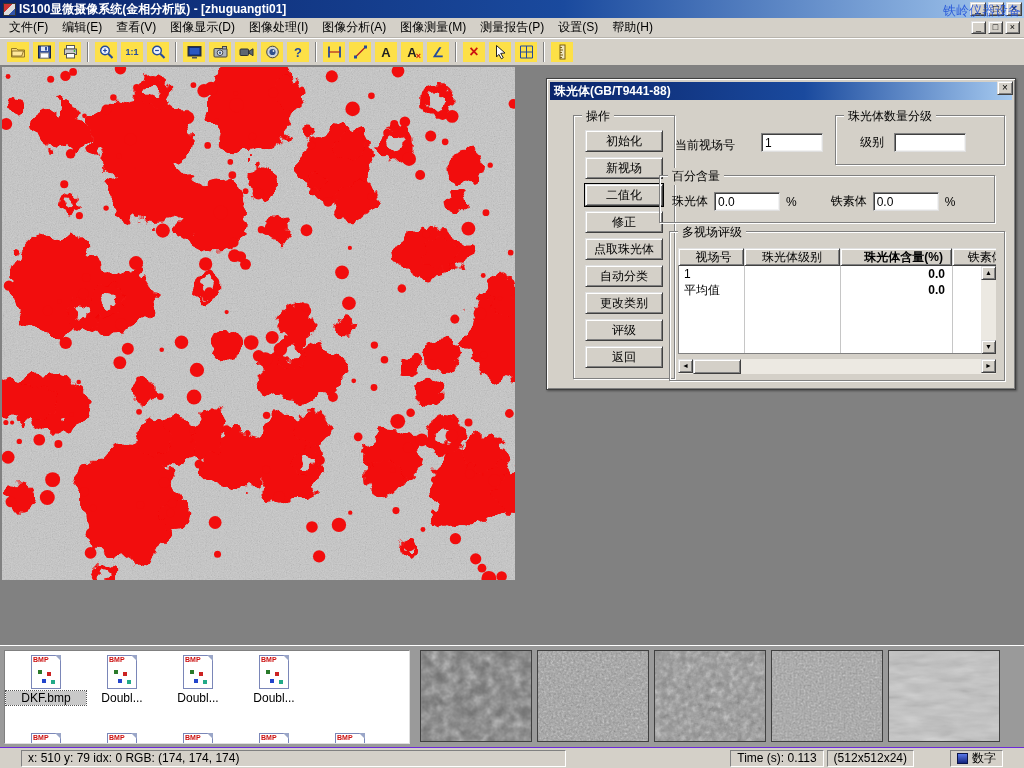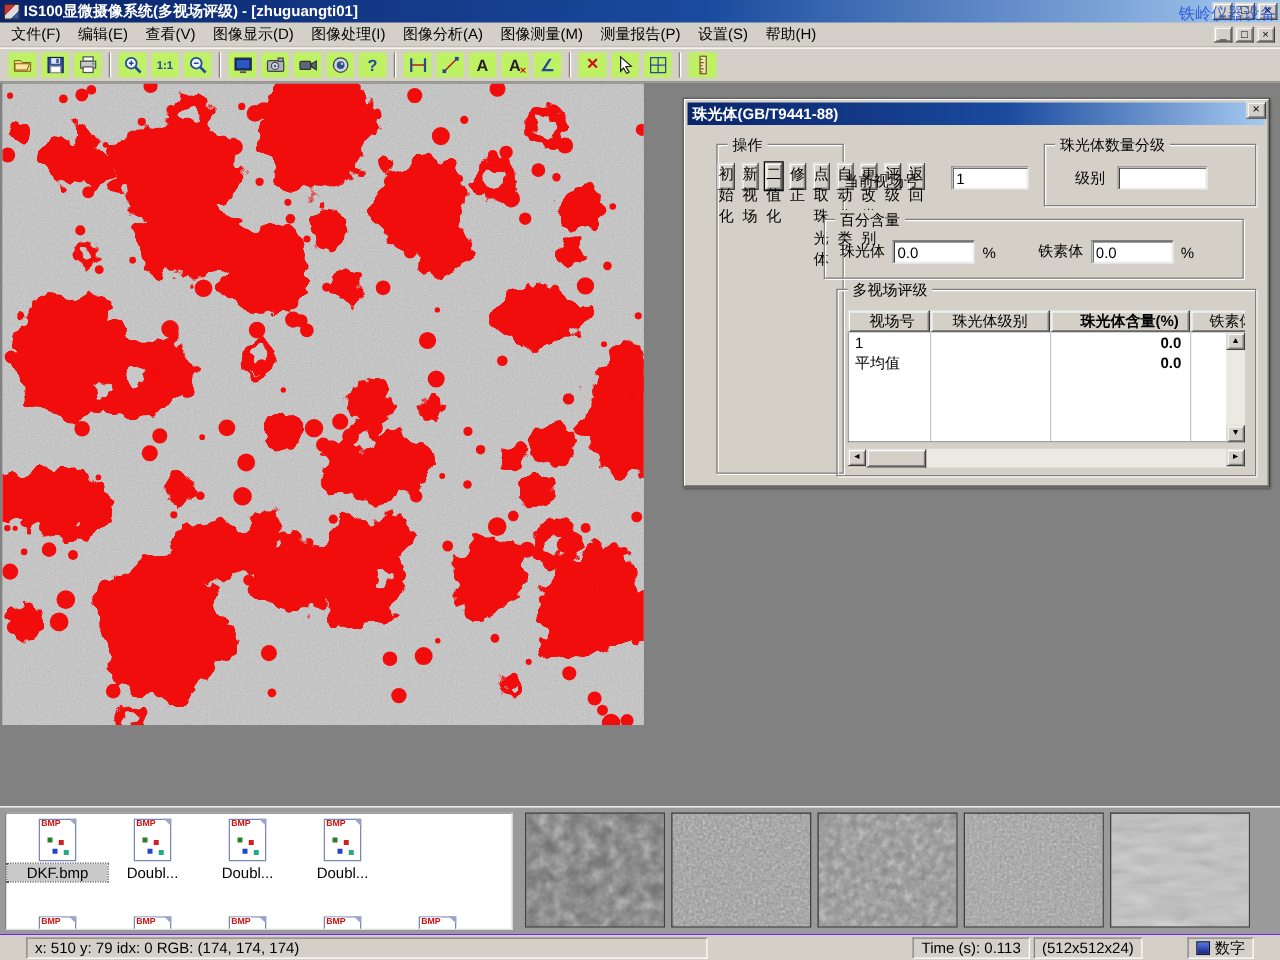--- a/index.html
+++ b/index.html
@@ -31,21 +31,21 @@
   .menubar { position:absolute; left:0; top:18px; width:1024px; height:20px; background:#d4d0c8;
     display:flex; align-items:center; border-bottom:1px solid #b8b4ac; padding-left:2px; z-index:30; }
   .menu-item { padding:2px 7px; font-size:12px; color:#000; white-space:nowrap; }
   .mdi-btns { margin-left:auto; display:flex; gap:2px; padding-right:4px; }
   .mdibtn { width:15px; height:13px; font-size:9px; line-height:10px; text-align:center; color:#000; }
 
   
   .toolbar { position:absolute; left:0; top:38px; width:1024px; height:28px; background:#d4d0c8;
     border-top:1px solid #ffffff; border-bottom:1px solid #808080;
     display:flex; align-items:center; padding-left:5px; z-index:30; }
-  .tbtn { width:24px; height:22px; background:#bef264; border:1px solid #d4d0c8;
+  .tbtn { width:24px; height:22px; background:#fde047; border:1px solid #d4d0c8;
     display:flex; align-items:center; justify-content:center; position:relative; margin:13px 1px; }
   .tsep { width:2px; height:20px; border-left:1px solid #808080; border-right:1px solid #ffffff; margin:0 4px; }
   .tico { width:17px; height:16px; display:block; }
   .tico-text { font-size:9px; font-weight:bold; color:#234a9e; }
   .tico-text.big { font-size:13px; }
   .tico-text.dark { color:#222; }
   .tico-text.cutx { font-size:16px; font-weight:bold; color:#cc1111; line-height:14px; }
   .mini-x { position:absolute; right:2px; bottom:1px; color:#cc1111; font-size:9px; font-weight:bold; }
 
   
@@ -56,21 +56,21 @@
   .dialog { position:absolute; left:546px; top:12px; width:470px; height:312px; background:#d4d0c8;
     border:1px solid #404040; box-shadow: inset 1px 1px 0 #ffffff, inset -1px -1px 0 #808080, 1px 1px 2px rgba(0,0,0,.4); z-index:20; }
   .dlg-title { position:absolute; left:3px; top:3px; right:3px; height:18px;
     background:linear-gradient(90deg,#0a246a 0%,#1a4a9e 55%,#a6caf0 100%);
     color:#fff; font-weight:bold; font-size:12px; display:flex; align-items:center; padding-left:4px; }
   .dlg-close { position:absolute; right:2px; top:2px; width:16px; height:14px; font-size:10px;
     line-height:11px; text-align:center; color:#000; }
   .group { position:absolute; border:1px solid #808080; box-shadow: inset 1px 1px 0 #ffffff, 1px 1px 0 #ffffff; }
   .group-label { position:absolute; top:-8px; left:8px; background:#d4d0c8; padding:0 4px; font-size:12px; }
   .group-op   { left:10px;  top:36px;  width:102px; height:264px;margin-left:16px; }
-  .opcol { display:flex; flex-direction:row; align-items:center; gap:5px; padding-top:14px; }
+  .opcol { display:flex; flex-direction:column; align-items:center; gap:5px; padding-top:14px; }
   .opbtn { width:78px; height:22px; font-size:12px; color:#000; font-family:inherit; }
   .opbtn.activeb { outline:1px solid #000; }
   .lbl { font-size:12px; color:#000; white-space:nowrap; }
   .cur-lbl { position:absolute; left:128px; top:58px; }
   .cur-input { position:absolute; left:214px; top:54px; width:62px; height:19px; font-size:12px; padding:1px 3px; }
   .group-grade { left:288px; top:36px; width:170px; height:50px; }
   .grade-row { display:flex; align-items:center; gap:10px; padding:17px 0 0 24px; }
   .grade-input { width:72px; height:19px; font-size:12px; padding:1px 3px; }
   .group-pct { left:112px; top:96px; width:336px; height:48px; }
   .pct-row { display:flex; align-items:center; gap:6px; padding:16px 10px 0 12px; }
@@ -132,21 +132,21 @@
   .mode-icon { width:11px; height:11px; flex:none;
     background:linear-gradient(180deg,#5a78e8,#14247e); border:1px solid #0a1448; }
 </style>
 </head>
 <body>
 
 <div class="screen">
 
   <div class="titlebar">
     <span class="app-icon"></span>
-    <span class="title-text">IS100显微摄像系统(多视场评级) - [zhuguangti01]</span>
+    <span class="title-text">IS100显微摄像系统(金相分析版) - [zhuguangti01]</span>
     <span class="winbtns">
       <span class="wbtn raised">_</span>
       <span class="wbtn raised">□</span>
       <span class="wbtn raised">×</span>
     </span>
   </div>
   <span class="watermark">铁岭仪器设备</span>
 
   <div class="menubar">
     <span class="menu-item">文件(F)</span>

